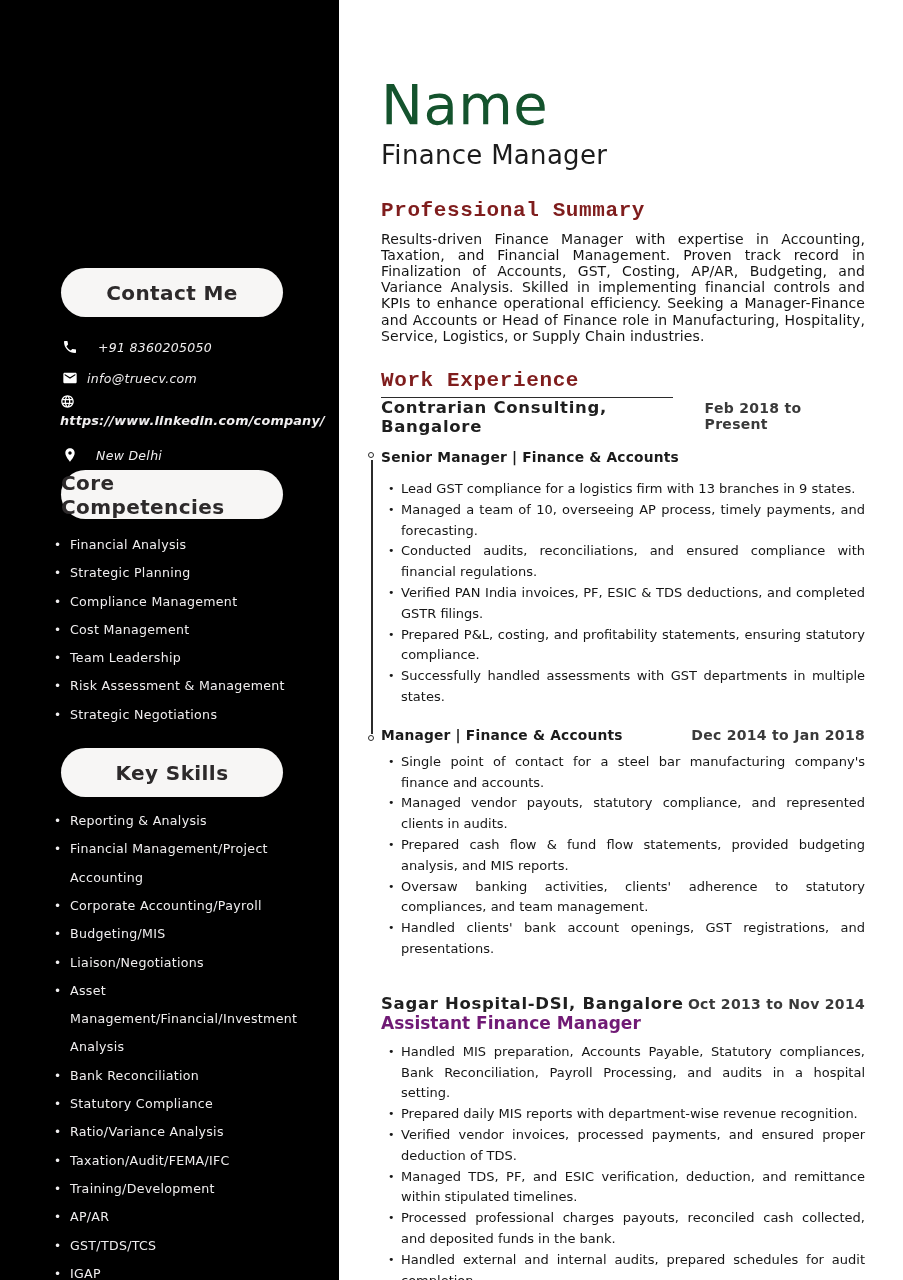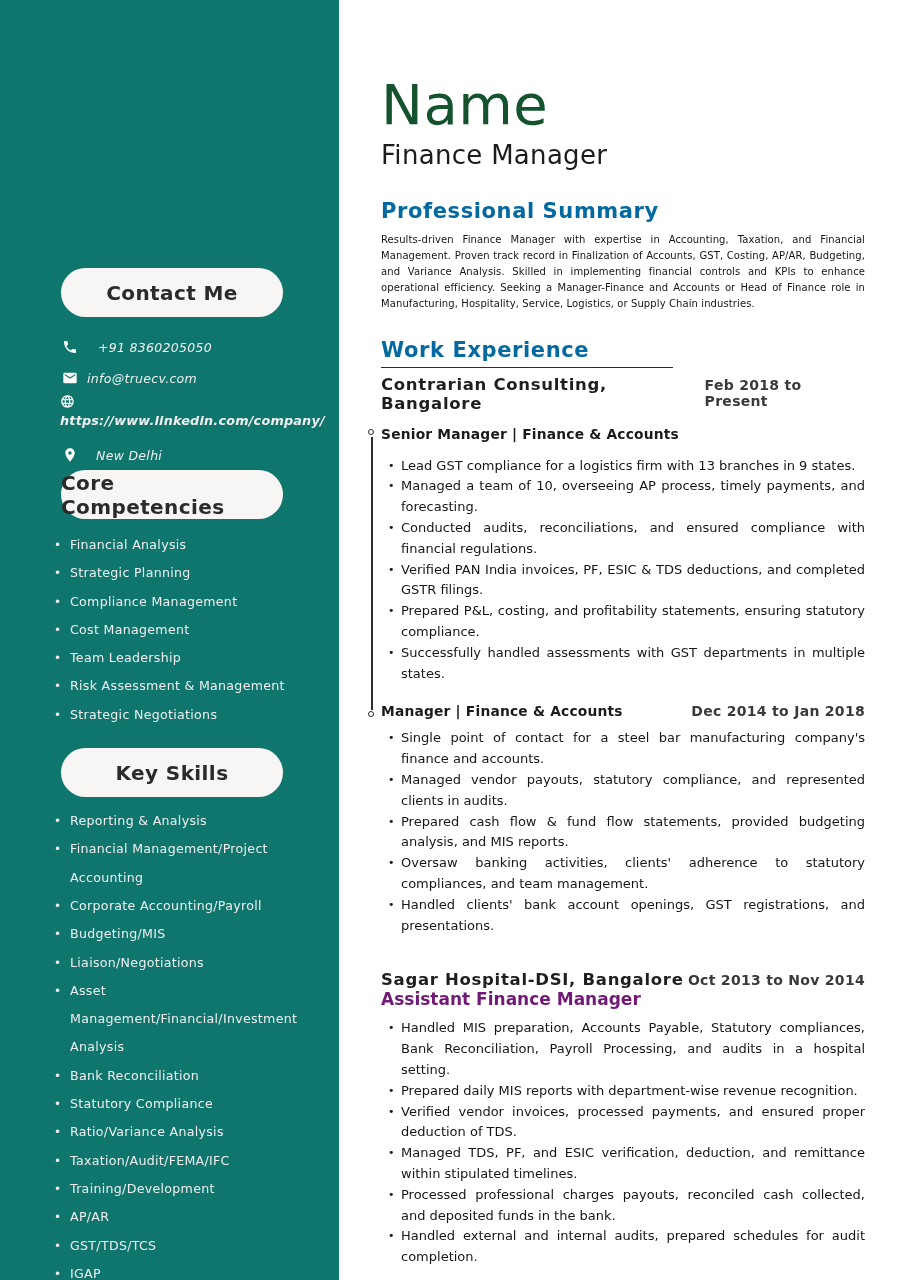--- a/index.html
+++ b/index.html
@@ -15,21 +15,21 @@
     height: 1280px;
     background: #ffffff;
     overflow: hidden;
   }
 
   
   .sidebar {
     position: absolute;
     left: 0; top: 0; bottom: 0;
     width: 339px;
-    background: #0f766e;
+    background: #000000;
     color: #F0EEEF;
   }
   .pill {
     width: 222px;
     height: 49px;
     margin-left: 61px;
     background: #F7F6F5;
     border-radius: 26px;
     display: flex;
     align-items: center;
@@ -106,43 +106,43 @@
   .subtitle {
     margin-top: 4px;
     font-size: 26px;
     color: #1c1c1c;
     letter-spacing: 0.3px;
   }
   h2.section-h {
     margin-top: 29px;
     font-size: 21px;
     font-weight: bold;
-    color: #0369a1;
+    color: #7f1d1d;
     letter-spacing: 0.6px;
+    font-family: Liberation Mono, monospace;
   }
   p.summary-text {
     margin-top: 9px;
-    font-size: 10px;
+    font-size: 14px;
     line-height: 16.2px;
     text-align: justify;
     color: #141414;
     letter-spacing: 0.1px;
   }
   h2.we-h {
     margin-top: 25px;
     display: inline-block;
     width: 292px;
     padding-bottom: 5px;
     border-bottom: 1.6px solid #2b2b2b;
   }
   .job-head {
     display: flex;
     justify-content: space-between;
     align-items: baseline;
-    margin-top: 7px;
   }
   .job-head .company {
     font-size: 16.5px;
     font-weight: bold;
     letter-spacing: 0.7px;
     color: #1f1f1f;
   }
   .job-head .dates, .role-head .dates {
     font-size: 14px;
     font-weight: bold;

